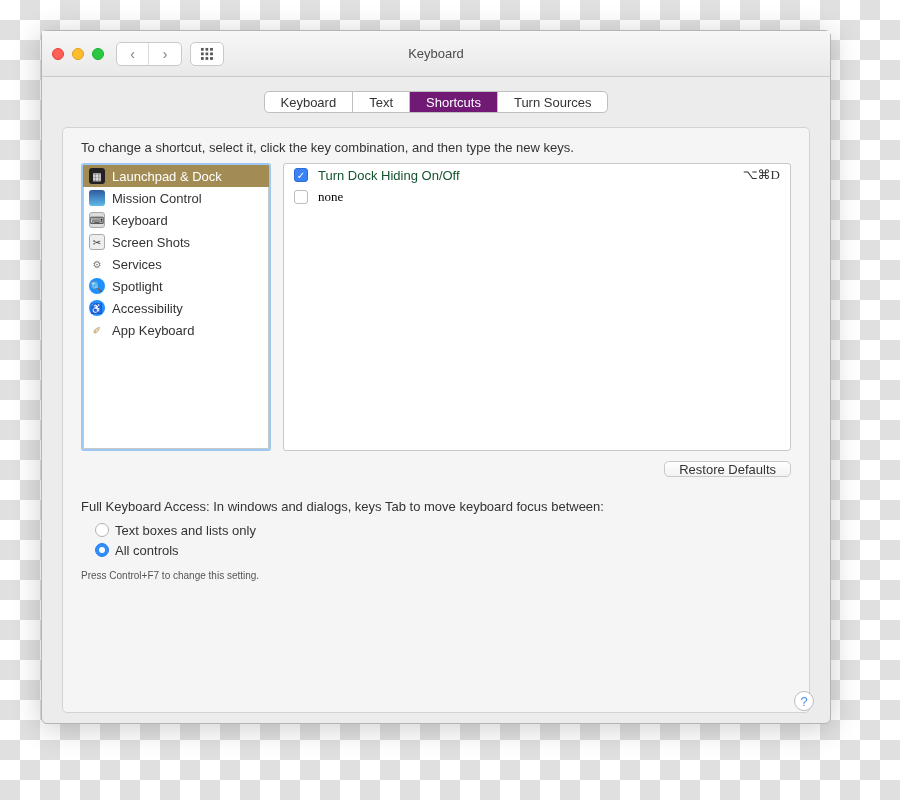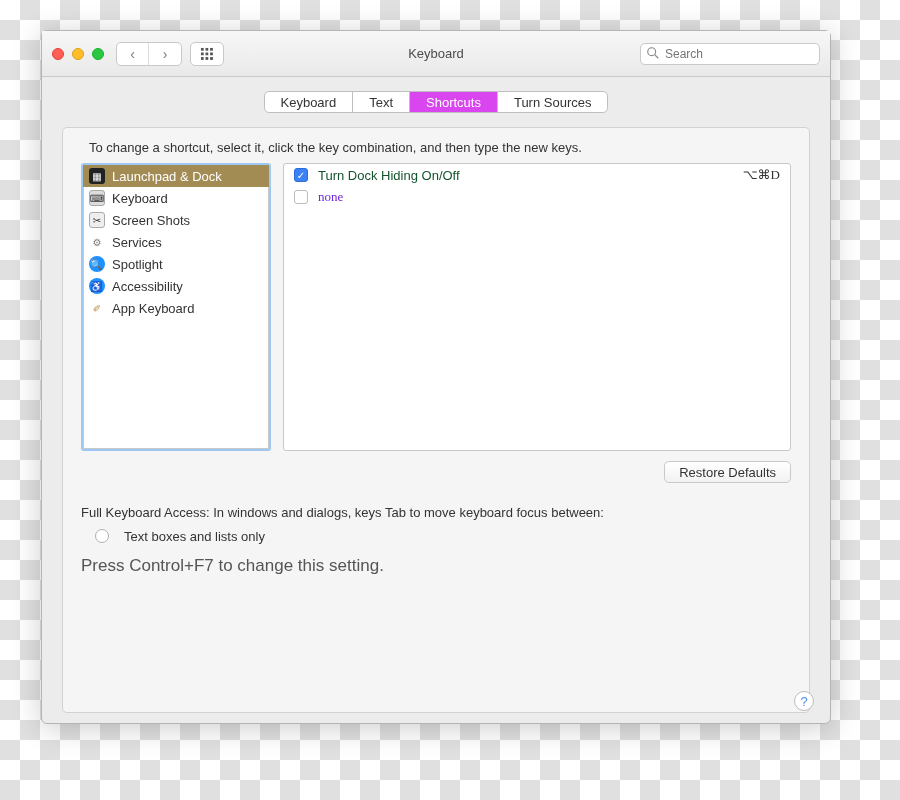--- a/index.html
+++ b/index.html
@@ -51,59 +51,59 @@
   .searchwrap .mag {
     position:absolute; left:6px; top:3px; width:14px; height:14px; color:#888;
   }
   .body { padding: 14px 20px 10px; display:flex; flex-direction:column; flex:1;}
   .tabs {
     display:flex; margin:0 auto 14px; border:1px solid #bfbfbf; border-radius:5px;
     overflow:hidden; background:#fff; height:22px;
   }
   .tabs > div { padding:3px 16px; font-size:13px; border-right:1px solid #bfbfbf; color:#333; cursor:pointer;}
   .tabs > div:last-child{border-right:0;}
-  .tabs > div.active{ background:#d946ef; color:#fff;}
+  .tabs > div.active{ background:#701a75; color:#fff;}
   .panel {
     flex:1; border:1px solid #d2d2d2; border-radius:5px; background:#f5f5f5;
     padding:12px 18px 18px; display:flex; flex-direction:column;
   }
-  .instr { font-size:13px; color:#333; margin-bottom:8px;margin-left:8px;}
+  .instr { font-size:13px; color:#333; margin-bottom:8px;}
   .columns { display:flex; gap:12px; height:288px;}
   .catlist {
     width:190px; border:2px solid #9ec8f4; border-radius:3px; background:#fff;
     overflow:hidden; box-shadow:0 0 0 1px #c9c9c9 inset;
   }
   .catitem {
     display:flex; align-items:center; gap:7px; height:22px; padding:0 6px;
     font-size:13px; color:#333; cursor:pointer;
   }
   .catitem.selected { background:#a28c54; color:#fff;}
   .caticon { width:16px; height:16px; border-radius:3px; display:flex; align-items:center; justify-content:center; font-size:10px;}
   .shlist { flex:1; border:1px solid #c9c9c9; border-radius:3px; background:#fff;}
   .shrow { display:flex; align-items:center; height:22px; padding:0 10px; gap:10px;}
   .chk {
     width:14px; height:14px; border:1px solid #bcbcbc; border-radius:3px; background:#fff;
     display:flex; align-items:center; justify-content:center; font-size:10px; color:#fff;
   }
   .chk.on { background:#3b82f6; border-color:#2b6cd8;}
   .shname { flex:1; font-size:13px; color:#14532d;}
   .shkey { font-size:13px; color:#333; font-family:-apple-system;}
-  .shkey.none { color:#6d28d9; font-style:normal;text-align:center;}
+  .shkey.none { color:#000000; font-style:normal;text-align:center;}
   .restore {
-    align-self:flex-end; margin-top:10px; height:22px; padding:0 14px;
+    align-self:flex-end; margin-top:10px; height:16px; padding:0 14px;
     border:1px solid #c9c9c9; border-radius:5px; background:linear-gradient(#fff,#f2f2f2);
     font-size:13px; color:#333; cursor:pointer;
   }
   .fka { margin-top:22px; font-size:13px; color:#333;}
   .radios { margin:6px 0 0 14px;}
-  .radio { display:flex; align-items:center; gap:15px; height:20px; font-size:13px; color:#333; cursor:pointer;}
+  .radio { display:flex; align-items:center; gap:6px; height:20px; font-size:13px; color:#333; cursor:pointer;}
   .rcircle { width:14px; height:14px; border-radius:50%; border:1px solid #b2b2b2; background:#fff; position:relative;}
   .rcircle.on { border-color:#2f7ff3; background:#2f8ef7;}
   .rcircle.on::after{content:""; position:absolute; inset:3px; background:#fff; border-radius:50%;}
-  .hint { font-size:17px; color:#555; margin-top:10px;}
+  .hint { font-size:10px; color:#555; margin-top:10px;}
   .help {
     position:absolute; right:16px; bottom:12px; width:20px; height:20px;
     border:1px solid #bcbcbc; border-radius:50%; color:#4a8ff0; background:#fff;
     display:flex; align-items:center; justify-content:center; font-size:13px; cursor:pointer;
   }
 </style>
 </head>
 <body>
 
 <div class="window">
@@ -115,27 +115,20 @@
       <div class="dot grn"></div>
     </div>
     <div class="navseg">
       <button>‹</button>
       <button>›</button>
     </div>
     <div class="gridbtn">
       <div class="gridicon"></div>
     </div>
     <div class="title">Keyboard</div>
-    <div class="searchwrap">
-      <svg class="mag" viewBox="0 0 16 16">
-          <circle cx="6.5" cy="6.5" r="4.5" fill="none" stroke="currentColor" stroke-width="1.3"></circle>
-          <line x1="10" y1="10" x2="14" y2="14" stroke="currentColor" stroke-width="1.3"></line>
-        </svg>
-      <input type="text" placeholder="Search" style="">
-    </div>
   </div>
 
   <div class="body">
 
     <div class="tabs">
       <div>Keyboard</div>
       <div>Text</div>
       <div class="active">Shortcuts</div>
       <div>Turn Sources</div>
     </div>
@@ -143,20 +136,24 @@
     <div class="panel">
       <div class="instr">To change a shortcut, select it, click the key combination, and then type the new keys.</div>
 
       <div class="columns">
         <div class="catlist">
           <div class="catitem selected">
             <div class="caticon" style="background:#222;color:#fff">▦</div>
             <span>Launchpad &amp; Dock</span>
           </div>
           <div class="catitem">
+            <div class="caticon" style="background:linear-gradient(#2d5aa0,#60b9e8)"></div>
+            <span>Mission Control</span>
+          </div>
+          <div class="catitem">
             <div class="caticon" style="background:#ddd;border:1px solid #aaa">⌨</div>
             <span>Keyboard</span>
           </div>
           <div class="catitem">
             <div class="caticon" style="background:#eee;border:1px solid #aaa">✂</div>
             <span>Screen Shots</span>
           </div>
           <div class="catitem">
             <div class="caticon" style="color:#777">⚙</div>
             <span>Services</span>
@@ -189,20 +186,24 @@
       </div>
 
       <button class="restore">Restore Defaults</button>
 
       <div class="fka">Full Keyboard Access: In windows and dialogs, keys Tab to move keyboard focus between:</div>
       <div class="radios">
         <div class="radio">
           <div class="rcircle"></div>
           <span>Text boxes and lists only</span>
         </div>
+        <div class="radio">
+          <div class="rcircle on"></div>
+          <span>All controls</span>
+        </div>
       </div>
       <div class="hint">Press Control+F7 to change this setting.</div>
     </div>
 
   </div>
 
   <div class="help">?</div>
 </div>
 
 </body></html>

